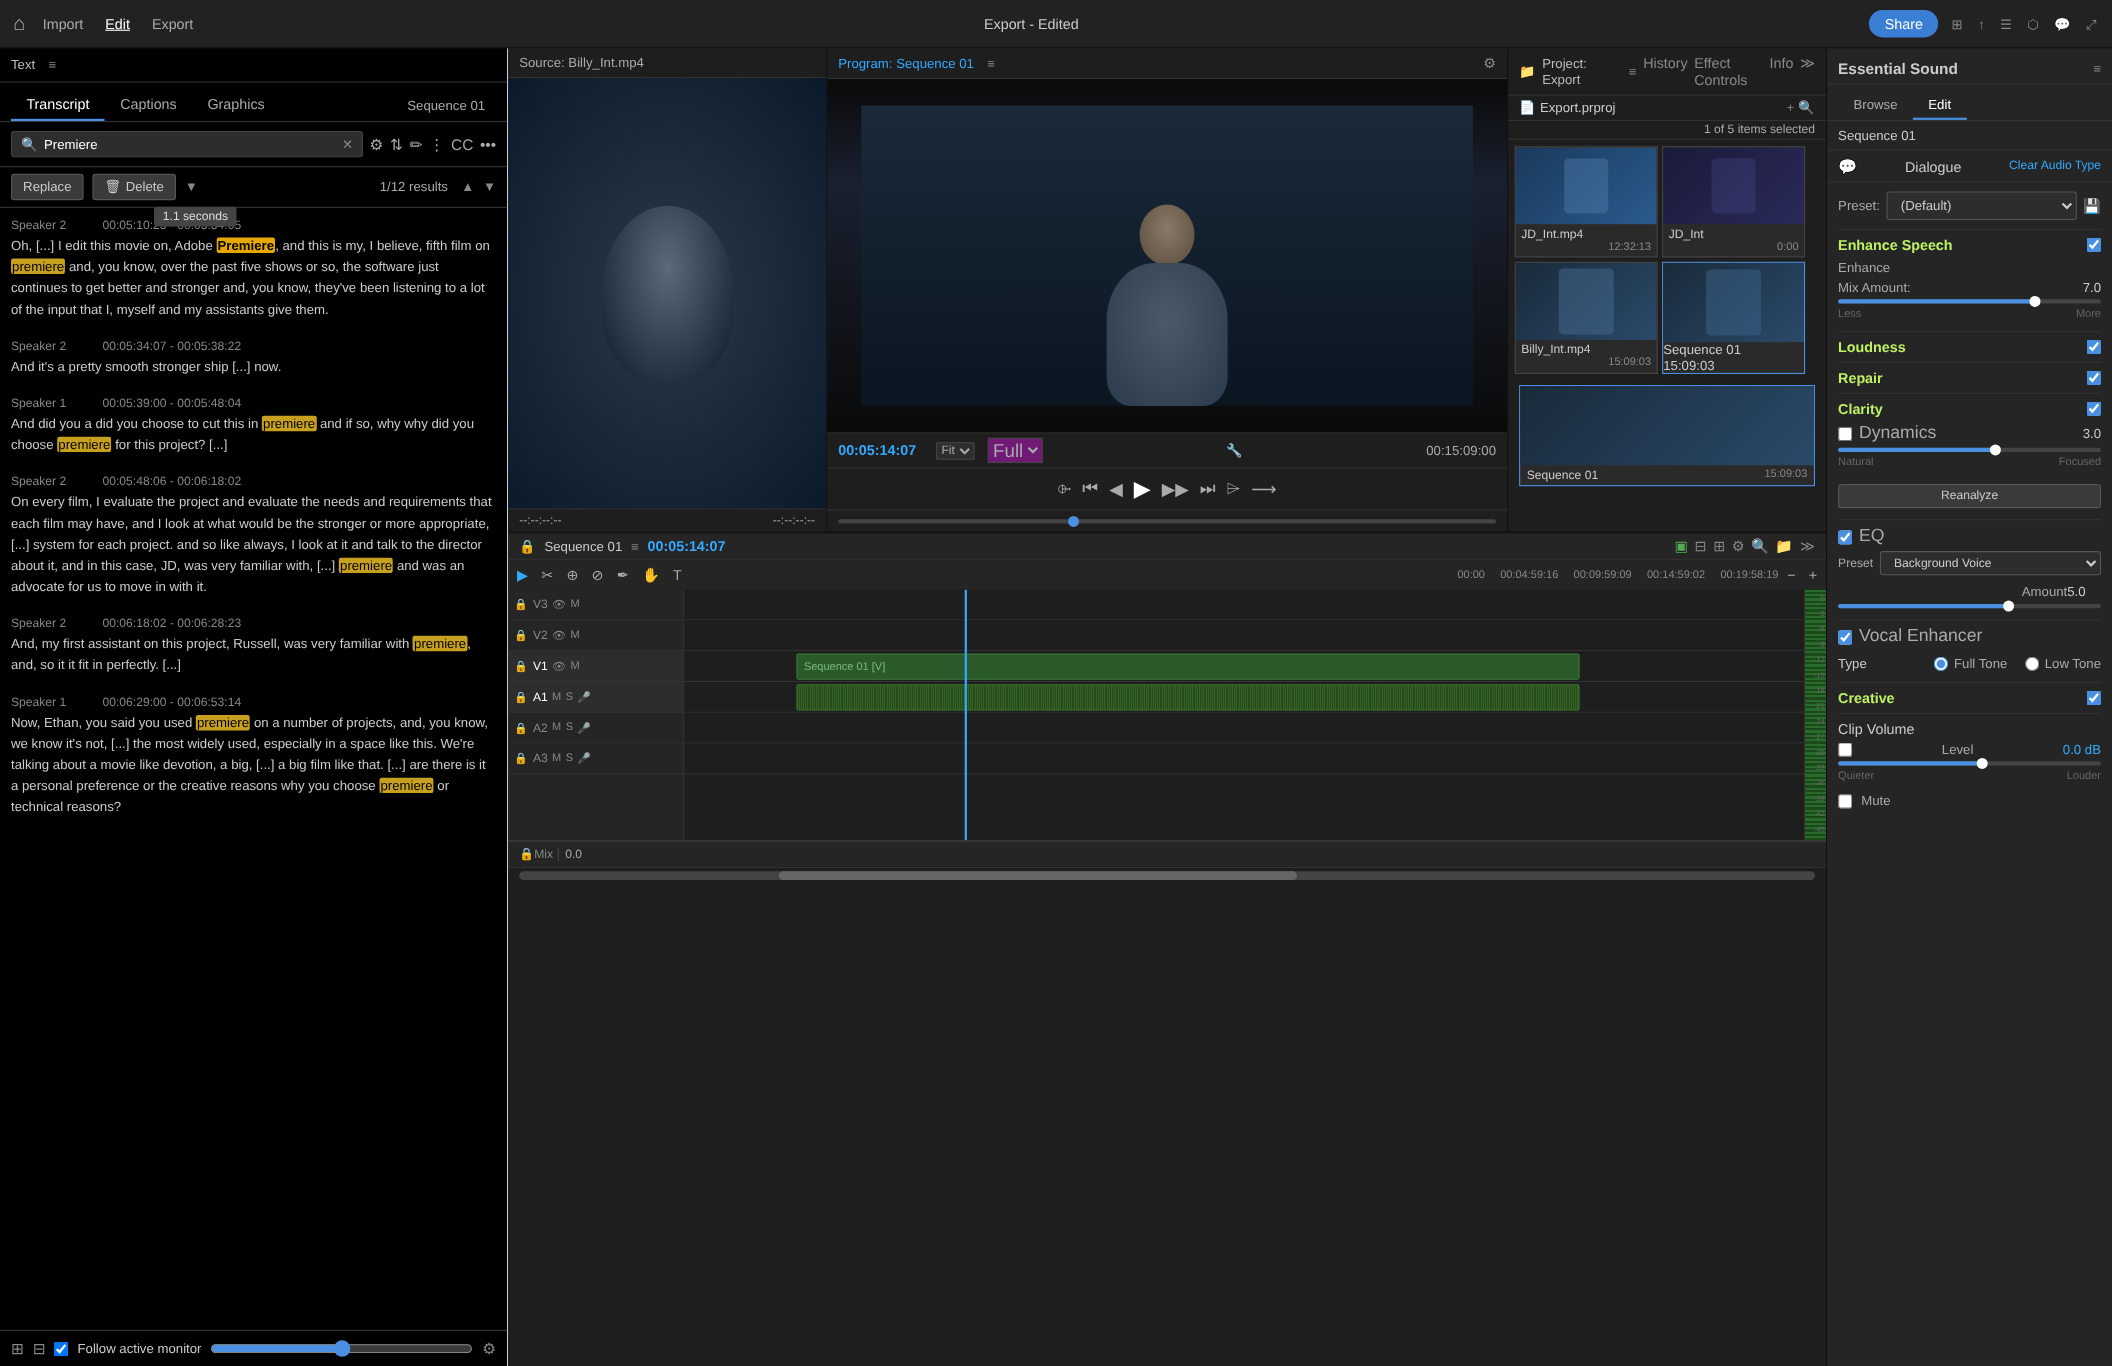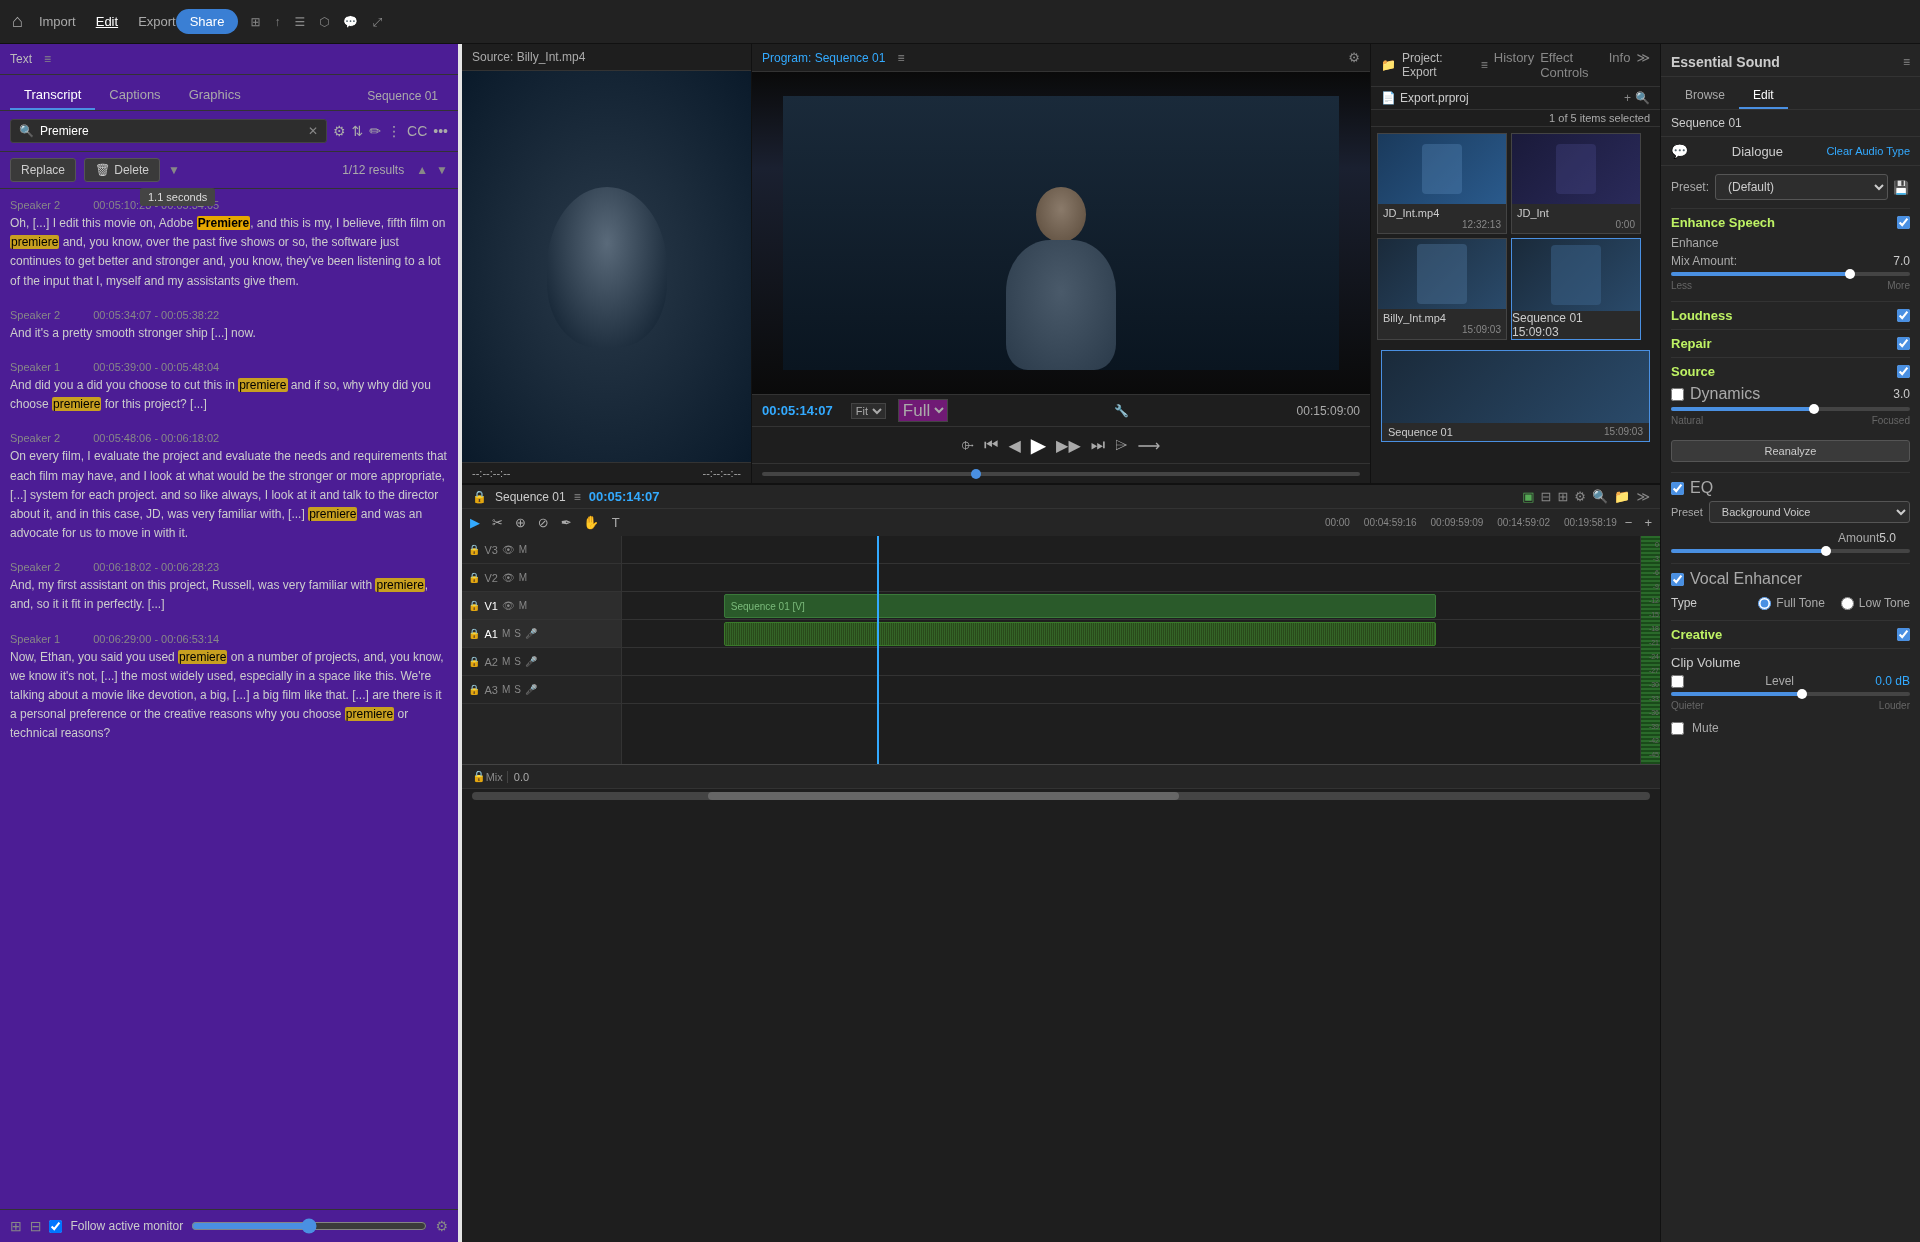--- a/index.html
+++ b/index.html
@@ -11,21 +11,21 @@
     #topbar .nav-item { color: #aaa; cursor: pointer; font-size: 13px; }
     #topbar .nav-item.active { color: #fff; text-decoration: underline; }
     #topbar .center-title { flex: 1; text-align: center; color: #ccc; font-size: 13px; }
     #topbar .right-icons { display: flex; gap: 10px; align-items: center; }
     .share-btn { background: #3a7fd4; color: #fff; padding: 5px 14px; border-radius: 14px; font-size: 13px; cursor: pointer; }
 
     
     #main { display: flex; height: calc(1242px - 44px); }
 
     
-    #left-panel { width: 462px; min-width: 462px; background: #4c1d95; border-right: 4px solid #e5e5e5; display: flex; flex-direction: column; }
+    #left-panel { width: 462px; min-width: 462px; background: #000000; border-right: 1px solid #e5e5e5; display: flex; flex-direction: column; }
     #left-panel .panel-header { display: flex; align-items: center; padding: 8px 10px; border-bottom: 1px solid #333; }
     #left-panel .panel-title { color: #bbb; font-size: 12px; margin-right: 8px; }
     .tab-bar { display: flex; gap: 0; padding: 6px 10px 0; border-bottom: 1px solid #333; }
     .tab { padding: 6px 14px; color: #aaa; cursor: pointer; font-size: 13px; border-bottom: 2px solid transparent; }
     .tab.active { color: #fff; border-bottom: 2px solid #4a90e2; }
     .sequence-label { margin-left: auto; color: #aaa; font-size: 12px; padding-right: 10px; align-self: center; }
     .search-row { display: flex; align-items: center; padding: 8px 10px; gap: 6px; border-bottom: 1px solid #333; }
     .search-box { display: flex; align-items: center; background: #2d2d2d; border: 1px solid #444; border-radius: 3px; padding: 4px 8px; flex: 1; }
     .search-box input { background: transparent; border: none; color: #fff; font-size: 12px; outline: none; flex: 1; }
     .icon-btn { color: #aaa; cursor: pointer; font-size: 14px; }
@@ -194,20 +194,21 @@
 </head>
 <body>
 
 <div id="topbar">
   <span style="color:#aaa;font-size:18px;margin-right:16px;cursor:pointer;">⌂</span>
   <div class="nav-items">
     <span class="nav-item">Import</span>
     <span class="nav-item active">Edit</span>
     <span class="nav-item">Export</span>
   </div>
+  <div class="center-title">Export - Edited</div>
   <div class="right-icons">
     <span class="share-btn">Share</span>
     <span class="btn-icon">⊞</span>
     <span class="btn-icon">↑</span>
     <span class="btn-icon">☰</span>
     <span class="btn-icon">⬡</span>
     <span class="btn-icon">💬</span>
     <span class="btn-icon">⤢</span>
   </div>
 </div>
@@ -691,21 +692,21 @@
       
       <div class="section-divider"></div>
       <div class="es-section-title">
         <span class="es-section-name">Repair</span>
         <input type="checkbox" class="es-checkbox" checked="" style="">
       </div>
 
       
       <div class="section-divider"></div>
       <div class="es-section-title">
-        <span class="es-section-name">Source</span>
+        <span class="es-section-name">Clarity</span>
         <input type="checkbox" class="es-checkbox" checked="" style="">
       </div>
       <div class="checkbox-row">
         <input type="checkbox" class="es-checkbox" style="">
         <span class="checkbox-label">Dynamics</span>
         <span style="margin-left:auto;color:#ccc;font-size:12px;">3.0</span>
       </div>
       <div class="slider-container">
         <div class="slider-track">
           <div class="slider-fill" style="width:60%;"></div>

